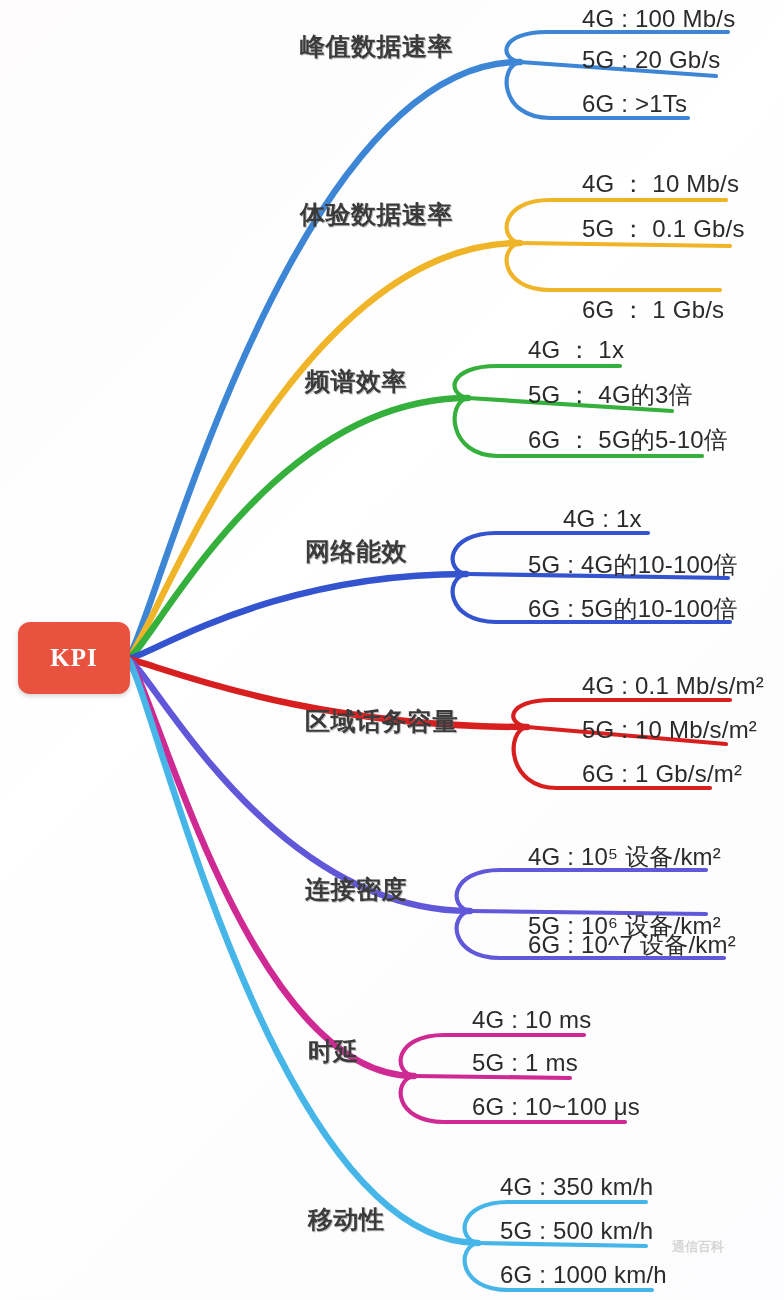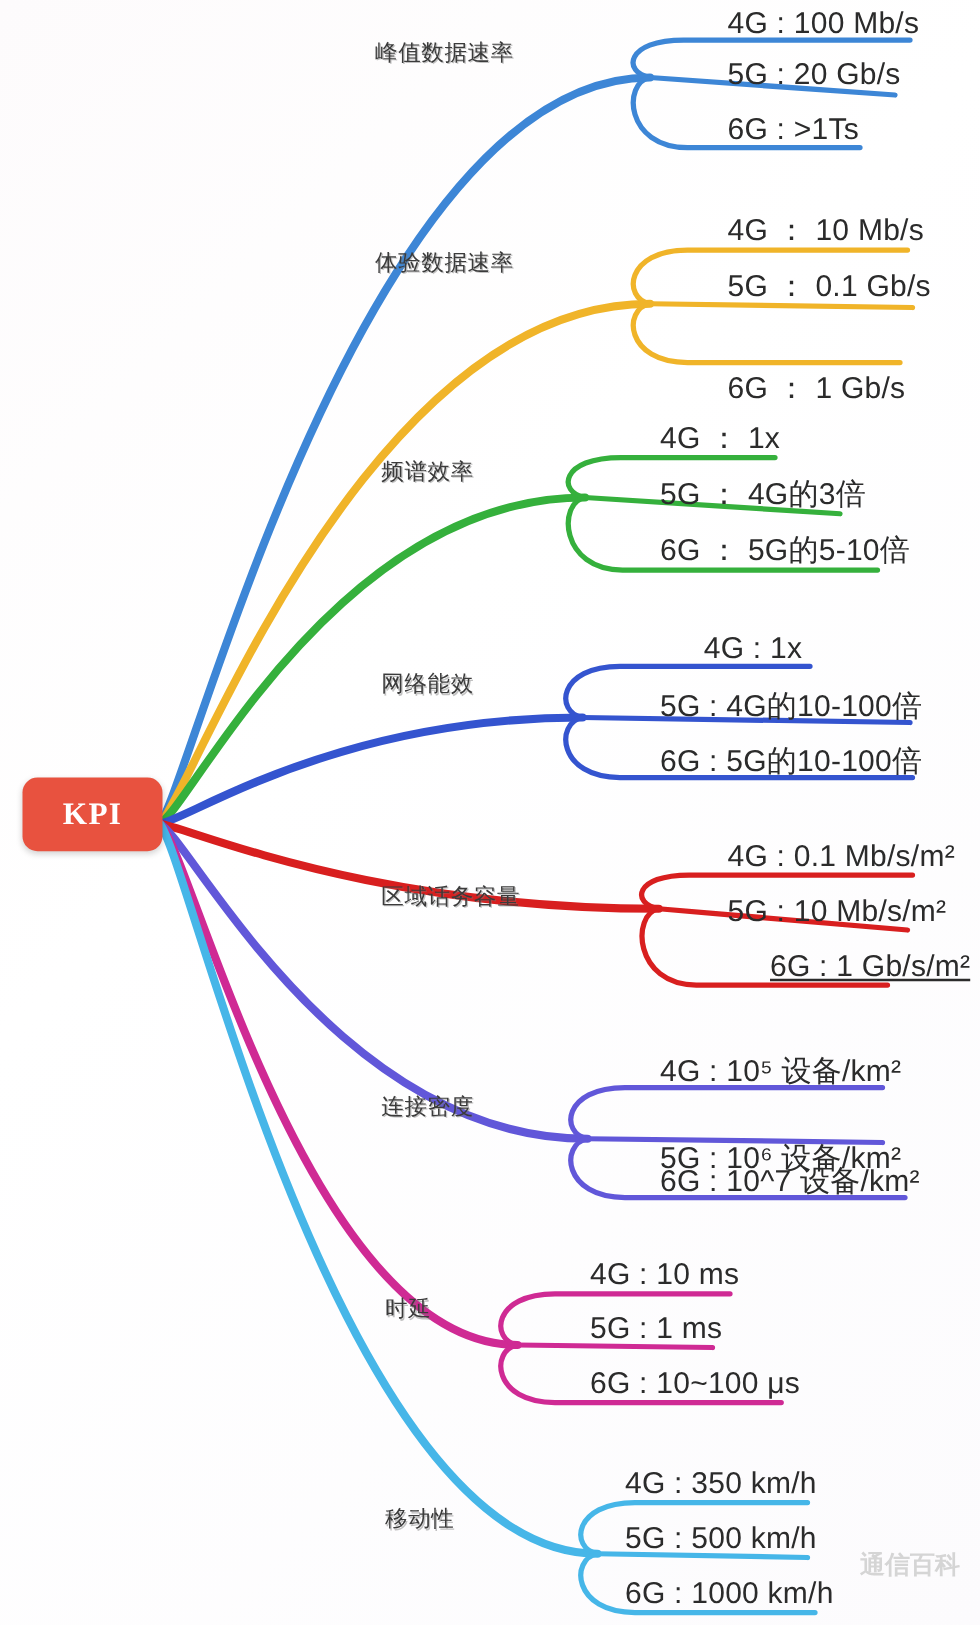--- a/index.html
+++ b/index.html
@@ -24,40 +24,40 @@
     top: 0;
     width: 784px;
     height: 1300px;
     pointer-events: none;
   }
   .root-node {
     position: absolute;
     left: 18px;
     top: 622px;
     width: 112px;
-    height: 59px;
+    height: 72px;
     background: #e8523f;
     border-radius: 12px;
     box-shadow: 0 2px 5px rgba(0,0,0,0.18);
     display: flex;
     align-items: center;
     justify-content: center;
     z-index: 5;
   }
   .root-label {
     color: #ffffff;
     font-size: 25px;
     font-weight: bold;
     letter-spacing: 1px;
     font-family: "Liberation Serif", "DejaVu Serif", serif;
   }
   .branch-title {
     position: absolute;
-    font-size: 18px;
-    font-weight: normal;
+    font-size: 25px;
+    font-weight: bold;
     color: #3b3b3b;
     white-space: nowrap;
     letter-spacing: 0.5px;
     text-shadow: 1px 1px 0 rgba(120,120,120,0.45);
     z-index: 4;
   }
   .leaf-label {
     position: absolute;
     font-size: 24px;
     color: #2b2b2b;
@@ -71,25 +71,24 @@
     color: #2e2e2e;
     font-size: 21px;
     font-weight: bold;
     white-space: nowrap;
     opacity: 0.82;
   }
   .wm-ghost {
     position: absolute;
     z-index: 6;
     color: #cfcfcf;
-    font-size: 20px;
+    font-size: 13px;
     font-weight: bold;
     white-space: nowrap;
     opacity: 0.85;
-    margin-left: 16px;
   }
 </style>
 </head>
 <body>
 
 <div id="stage">
 
   <svg id="wires" viewBox="0 0 784 1300" width="784" height="1300" xmlns="http://www.w3.org/2000/svg" aria-hidden="true">
       <path d="M 128 659 C 154 623.18,
         292.64 62, 520 62" fill="none" stroke="#3d86d6" stroke-width="6.5" stroke-linecap="round"></path>
@@ -166,21 +165,21 @@
       <div class="leaf-label" style="left: 528px; top: 334px;">4G ： 1x</div>
       <div class="leaf-label" style="left: 528px; top: 379px;">5G ： 4G的3倍</div>
       <div class="leaf-label" style="left: 528px; top: 424px;">6G ： 5G的5-10倍</div>
       <div class="branch-title" style="left: 305px; top: 535px;">网络能效</div>
       <div class="leaf-label" style="left: 528px; top: 505px; margin-left: 35px;">4G : 1x</div>
       <div class="leaf-label" style="left: 528px; top: 549px;">5G : 4G的10-100倍</div>
       <div class="leaf-label" style="left: 528px; top: 593px;">6G : 5G的10-100倍</div>
       <div class="branch-title" style="left: 305px; top: 705px;">区域话务容量</div>
       <div class="leaf-label" style="left: 582px; top: 672px;">4G : 0.1 Mb/s/m²</div>
       <div class="leaf-label" style="left: 582px; top: 716px;">5G : 10 Mb/s/m²</div>
-      <div class="leaf-label" style="left: 616px; top: 760px; text-decoration: underline;">6G : 1 Gb/s/m²</div>
+      <div class="leaf-label" style="left: 582px; top: 760px;">6G : 1 Gb/s/m²</div>
       <div class="branch-title" style="left: 305px; top: 873px;">连接密度</div>
       <div class="leaf-label" style="left: 528px; top: 841px;">4G : 10⁵ 设备/km²</div>
       <div class="leaf-label" style="left: 528px; top: 910px;">5G : 10⁶ 设备/km²</div>
       <div class="leaf-label" style="left: 528px; top: 929px;">6G : 10^7 设备/km²</div>
       <div class="branch-title" style="left: 308px; top: 1035px;">时延</div>
       <div class="leaf-label" style="left: 472px; top: 1006px;">4G : 10 ms</div>
       <div class="leaf-label" style="left: 472px; top: 1049px;">5G : 1 ms</div>
       <div class="leaf-label" style="left: 472px; top: 1093px;">6G : 10~100 μs</div>
       <div class="branch-title" style="left: 308px; top: 1203px;">移动性</div>
       <div class="leaf-label" style="left: 500px; top: 1173px; text-align: center;">4G : 350 km/h</div>

